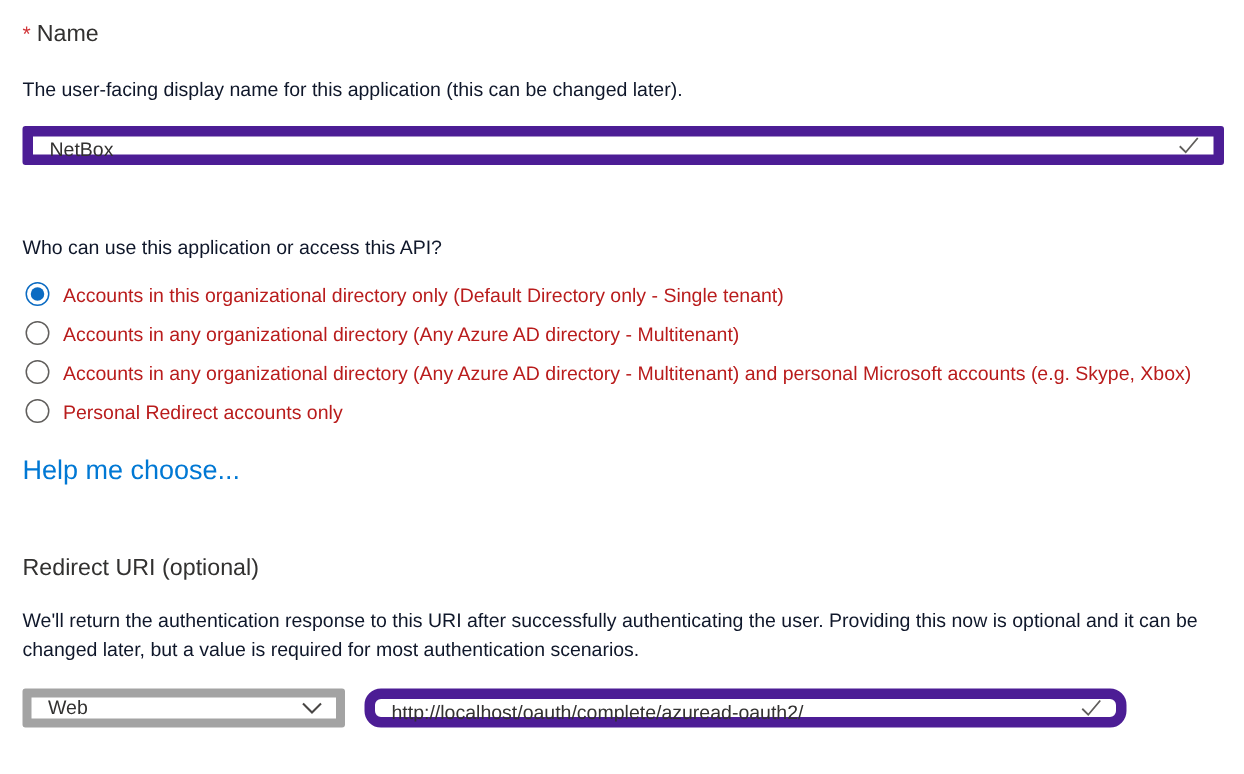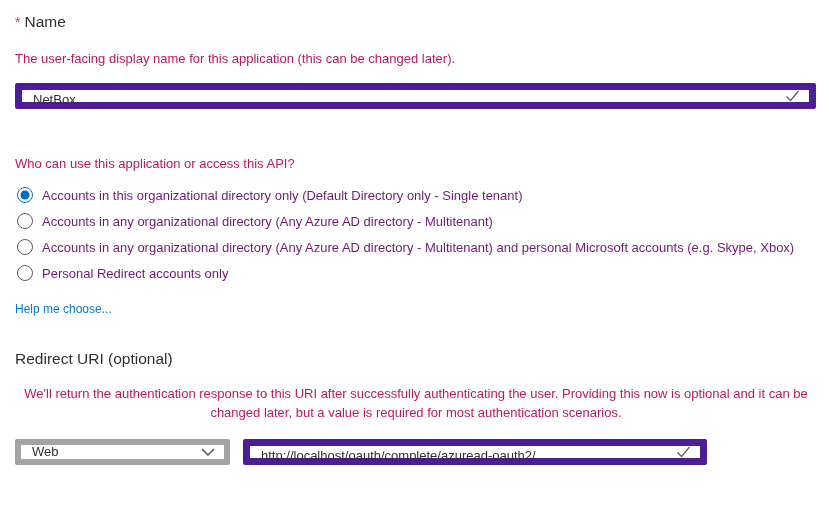--- a/index.html
+++ b/index.html
@@ -15,21 +15,21 @@
   .section-heading {
     font-size: 15.5px;
     font-weight: 400;
     color: #323130;
     line-height: 20px;
   }
   .required-marker { color: #d13438; margin-right: 4px; font-size: 14px; }
 
   .desc {
     font-size: 13px;
-    color: #be185d;
+    color: #0f172a;
     line-height: 19px;
   }
 
   
   .name-heading { margin-top: 2px; }
   .name-desc { margin-top: 17px; }
 
   .text-field {
     position: relative;
     margin-top: 15px;
@@ -82,36 +82,36 @@
     position: absolute;
     left: 50%; top: 50%;
     width: 9px; height: 9px;
     transform: translate(-50%, -50%);
     border-radius: 50%;
     background: #0b6bc2;
   }
   .radio-label {
     margin-left: 9px;
     font-size: 13px;
-    color: #701a75;
+    color: #b91c1c;
     white-space: nowrap;
   }
 
   .help-link {
     display: inline-block;
     margin-top: 16px;
-    font-size: 12px;
+    font-size: 18px;
     color: #0078d4;
     text-decoration: none;
     cursor: pointer;
   }
 
   
-  .redirect-section { margin-top: 32px; }
-  .redirect-desc { margin-top: 15px; width: 802px; text-align: center; }
+  .redirect-section { margin-top: 45px; }
+  .redirect-desc { margin-top: 15px; width: 802px; }
 
   .redirect-row {
     margin-top: 17px;
     display: flex;
     align-items: center;
   }
   .select-field {
     position: relative;
     width: 215px;
     height: 26px;
@@ -130,21 +130,22 @@
   .select-chevron {
     position: absolute;
     right: 9px; top: 50%;
     transform: translateY(-50%);
     width: 14px; height: 9px;
     pointer-events: none;
   }
   .uri-field {
     margin-left: 13px;
     margin-top: 0;
-    width: 464px;
+    width: 508px;
+    border-radius: 11px;
   }
 </style>
 </head>
 <body>
 
 <div class="page">
 
   <div>
     <div class="section-heading name-heading">
       <span class="required-marker">*</span><span>Name</span>

